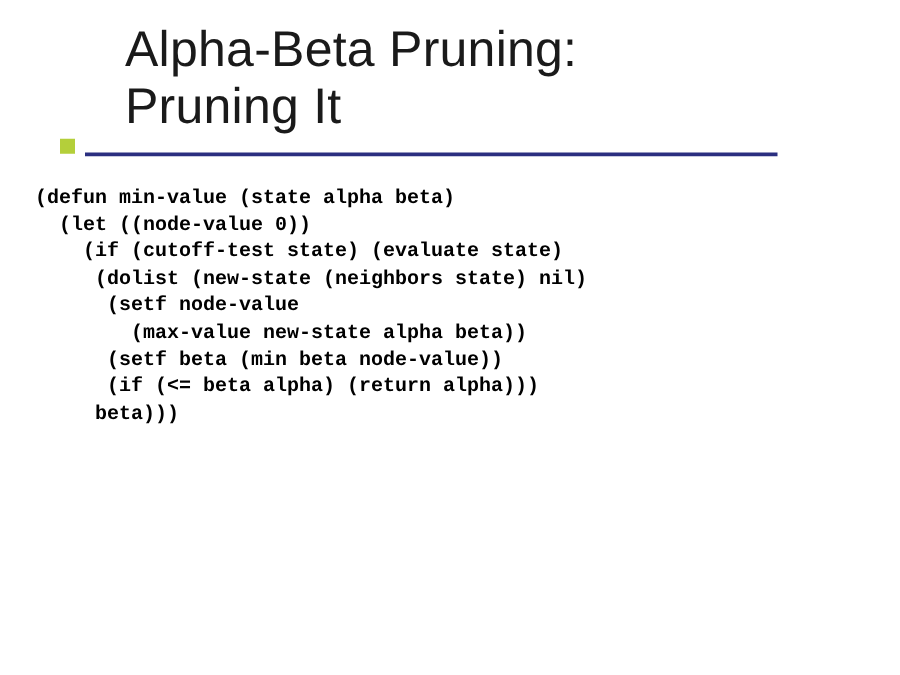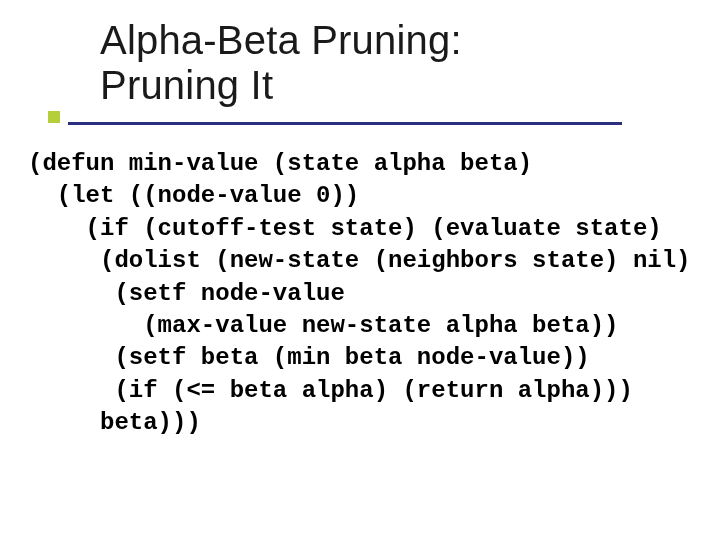--- a/index.html
+++ b/index.html
@@ -46,21 +46,21 @@
     width: 12px;
     height: 12px;
     background: #b4cf3a;
   }
   .code {
     position: absolute;
     left: 28px;
     top: 148px;
     right: 20px;
     font-family: "Courier New", Courier, monospace;
-    font-size: 24px;
+    font-size: 16px;
     line-height: 1.35;
     font-weight: bold;
     color: #000;
     white-space: pre;
   }
 </style>
 </head>
 <body>
 
 <div class="slide">

